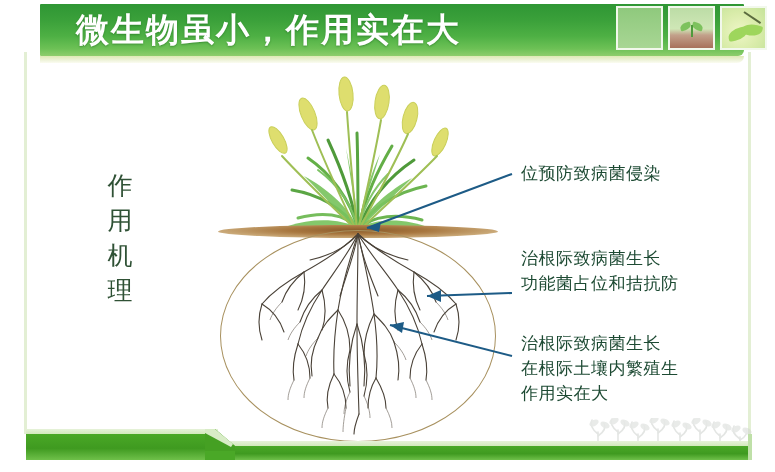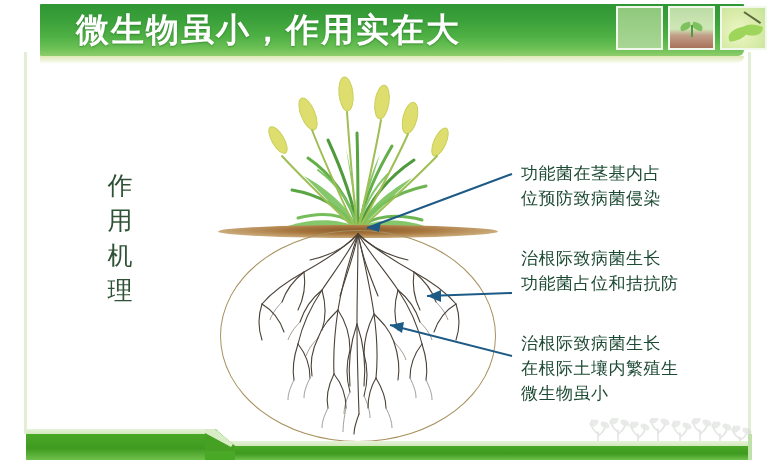--- a/index.html
+++ b/index.html
@@ -385,31 +385,30 @@
       <line x1="512" y1="356" x2="390" y2="325"></line>
     </g>
     <g fill="#1d5b86">
       <polygon points="367,228 381,222 379,232"></polygon>
       <polygon points="427,296 441,290 441,302"></polygon>
       <polygon points="390,325 404,322 402,333"></polygon>
     </g>
   </svg>
 
   <div class="note note-1">
-    <div>功能菌在茎基内占</div>
     <div>位预防致病菌侵染</div>
   </div>
   <div class="note note-2">
     <div>治根际致病菌生长</div>
     <div>功能菌占位和拮抗防</div>
   </div>
   <div class="note note-3">
     <div>治根际致病菌生长</div>
     <div>在根际土壤内繁殖生</div>
-    <div>微生物虽小</div>
+    <div>作用实在大</div>
   </div>
 
   <svg class="footer-seedlings" viewBox="0 0 165 33">
     <g stroke="#c9cdc9" fill="none" stroke-width="1.6" stroke-linecap="round">
       <path d="M10,33 L10,14"></path>
         <path d="M10,16 C4,12 2,6 4,2"></path>
         <path d="M10,18 C16,14 18,9 16,5"></path>
       <path d="M30,33 L30,12"></path>
         <path d="M30,14 C24,10 22,4 24,1"></path>
         <path d="M30,16 C36,12 38,7 36,3"></path>

